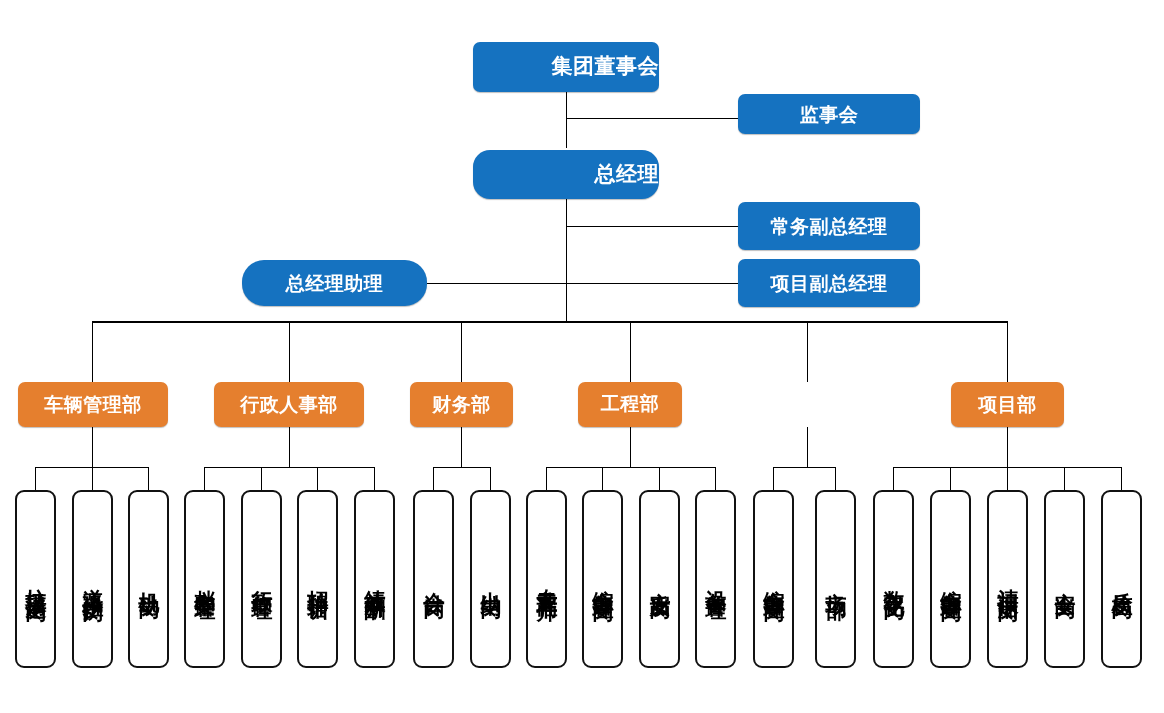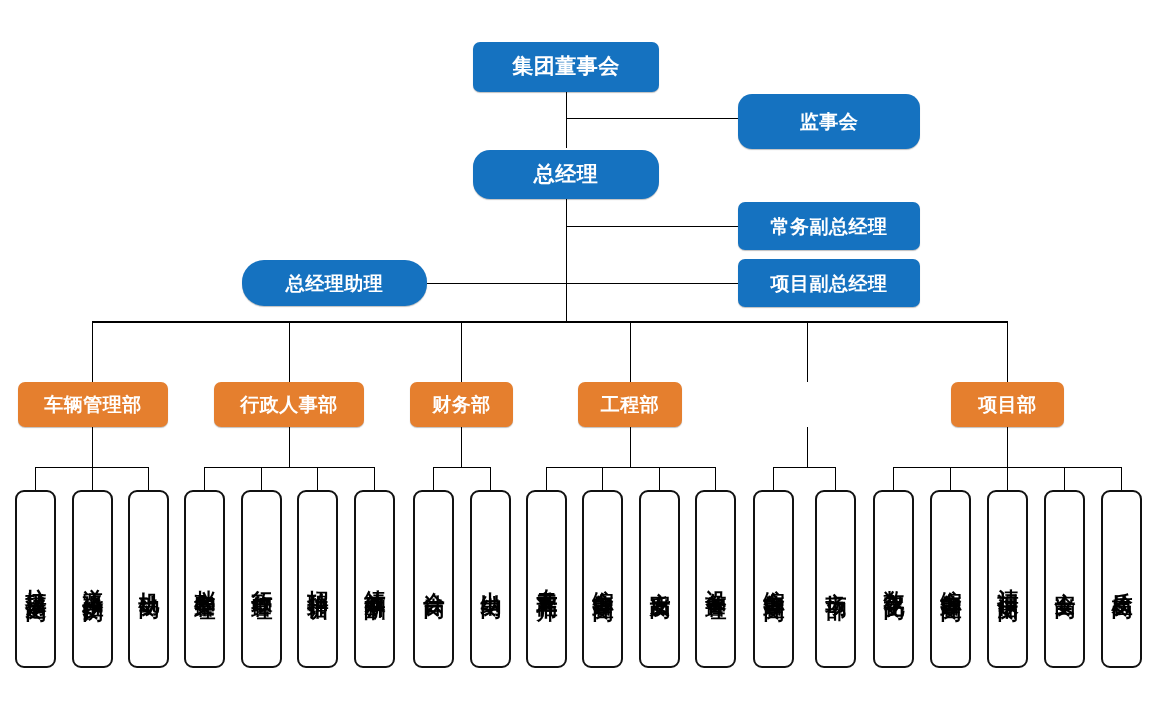--- a/index.html
+++ b/index.html
@@ -44,21 +44,21 @@
     white-space: nowrap;
   }
   .node.blue {
     background: #1572C0;
     box-shadow: 0 1px 1px rgba(0,0,0,0.25);
   }
   .node.orange {
     background: #E57F2E;
     box-shadow: 0 1px 1px rgba(0,0,0,0.25);
   }
-  .node.lvl1 { font-size: 21px; }
+  .node.lvl1 { font-size: 21px; justify-content: flex-end; }
   .node.lvl2 { font-size: 19px; }
   .node.dept { font-size: 19px; }
 
   
   .leaf {
     position: absolute;
     z-index: 3;
     background: #ffffff;
     border: 2px solid #111111;
     border-radius: 9px;
@@ -139,21 +139,21 @@
   <div class="ln ln-v" style="left:893px; top:467px; height:23px;"></div>
   <div class="ln ln-v" style="left:950px; top:467px; height:23px;"></div>
   <div class="ln ln-v" style="left:1007px; top:467px; height:23px;"></div>
   <div class="ln ln-v" style="left:1064px; top:467px; height:23px;"></div>
   <div class="ln ln-v" style="left:1121px; top:467px; height:23px;"></div>
 
   <div class="node blue lvl1" style="left:473px; top:42px; width:186px; height:50px;">
     <span>集团董事会</span>
   </div>
 
-  <div class="node blue lvl2" style="left:738px; top:94px; width:182px; height:55px;border-radius:14px;">
+  <div class="node blue lvl2" style="left:738px; top:94px; width:182px; height:40px;">
     <span>监事会</span>
   </div>
 
   <div class="node blue lvl1" style="left:473px; top:150px; width:186px; height:49px;border-radius:17px;">
     <span>总经理</span>
   </div>
 
   <div class="node blue lvl2" style="left:738px; top:202px; width:182px; height:48px;">
     <span>常务副总经理</span>
   </div>
@@ -171,21 +171,21 @@
   </div>
 
   <div class="node orange dept" style="left:214px; top:382px; width:150px; height:45px;">
     <span>行政人事部</span>
   </div>
 
   <div class="node orange dept" style="left:410px; top:382px; width:103px; height:45px;">
     <span>财务部</span>
   </div>
 
-  <div class="node orange dept" style="left:578px; top:382px; width:104px; height:45px;">
+  <div class="node orange dept" style="left:578px; top:382px; width:104px; height:45px;font-family:Liberation Serif, serif;">
     <span>工程部</span>
   </div>
 
 
   <div class="node orange dept" style="left:951px; top:382px; width:113px; height:45px;">
     <span>项目部</span>
   </div>
 
   <div class="leaf" style="left:15px; top:490px; width:41px; height:178px;">
     <span class="leaf-text">垃圾清运岗</span>

